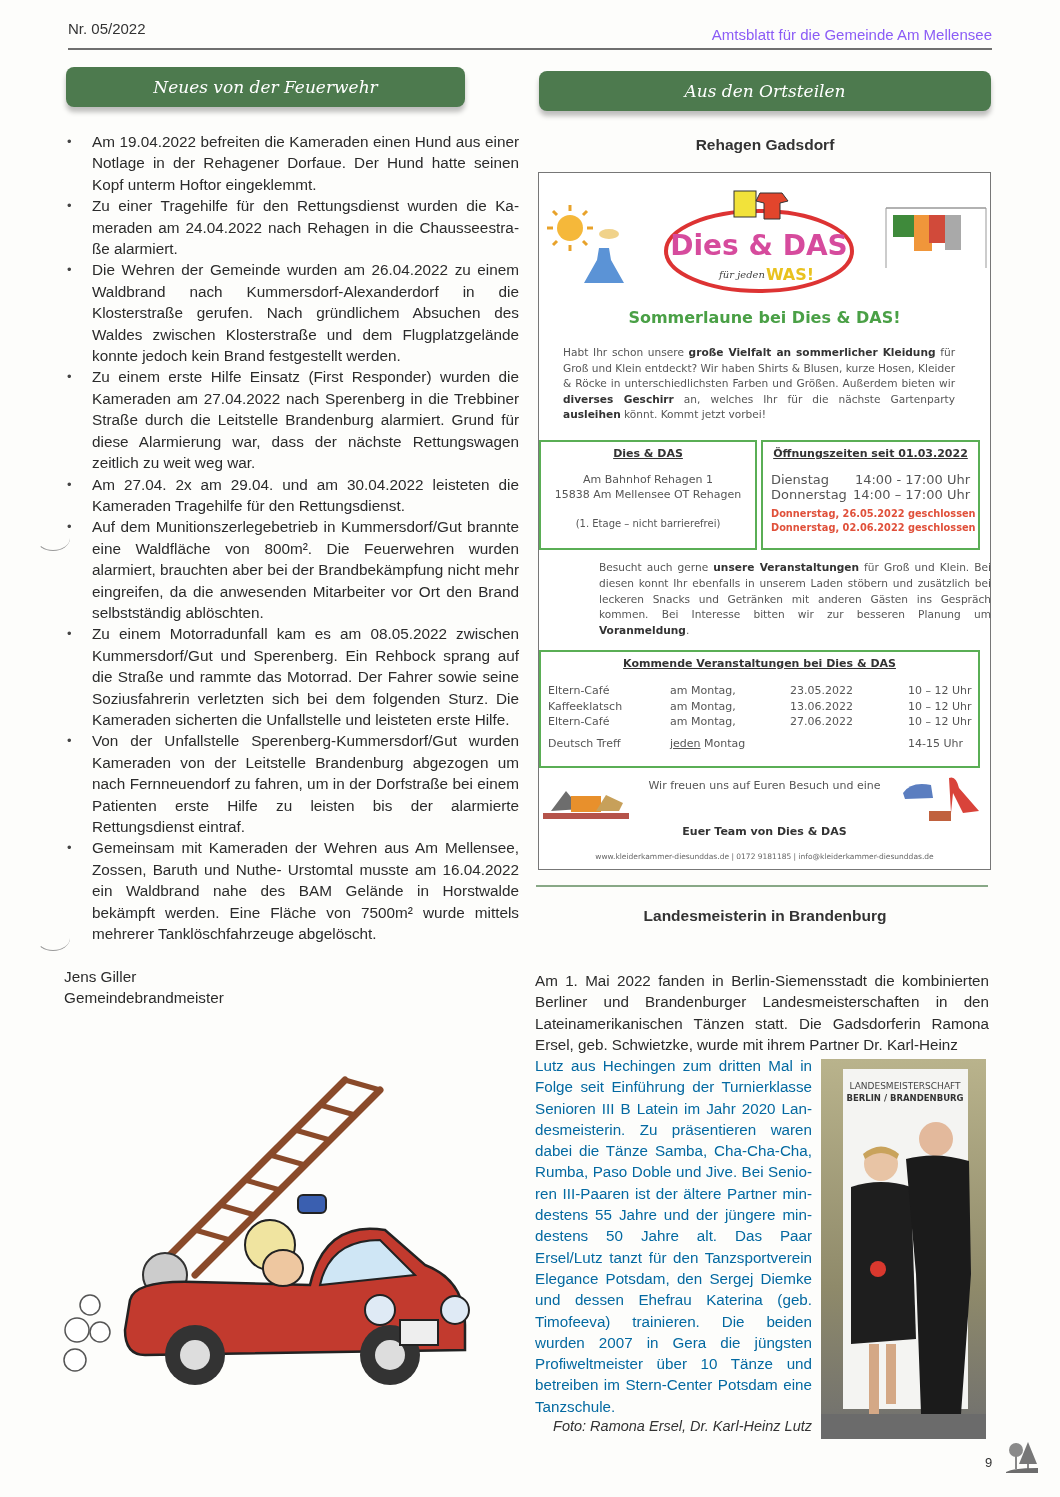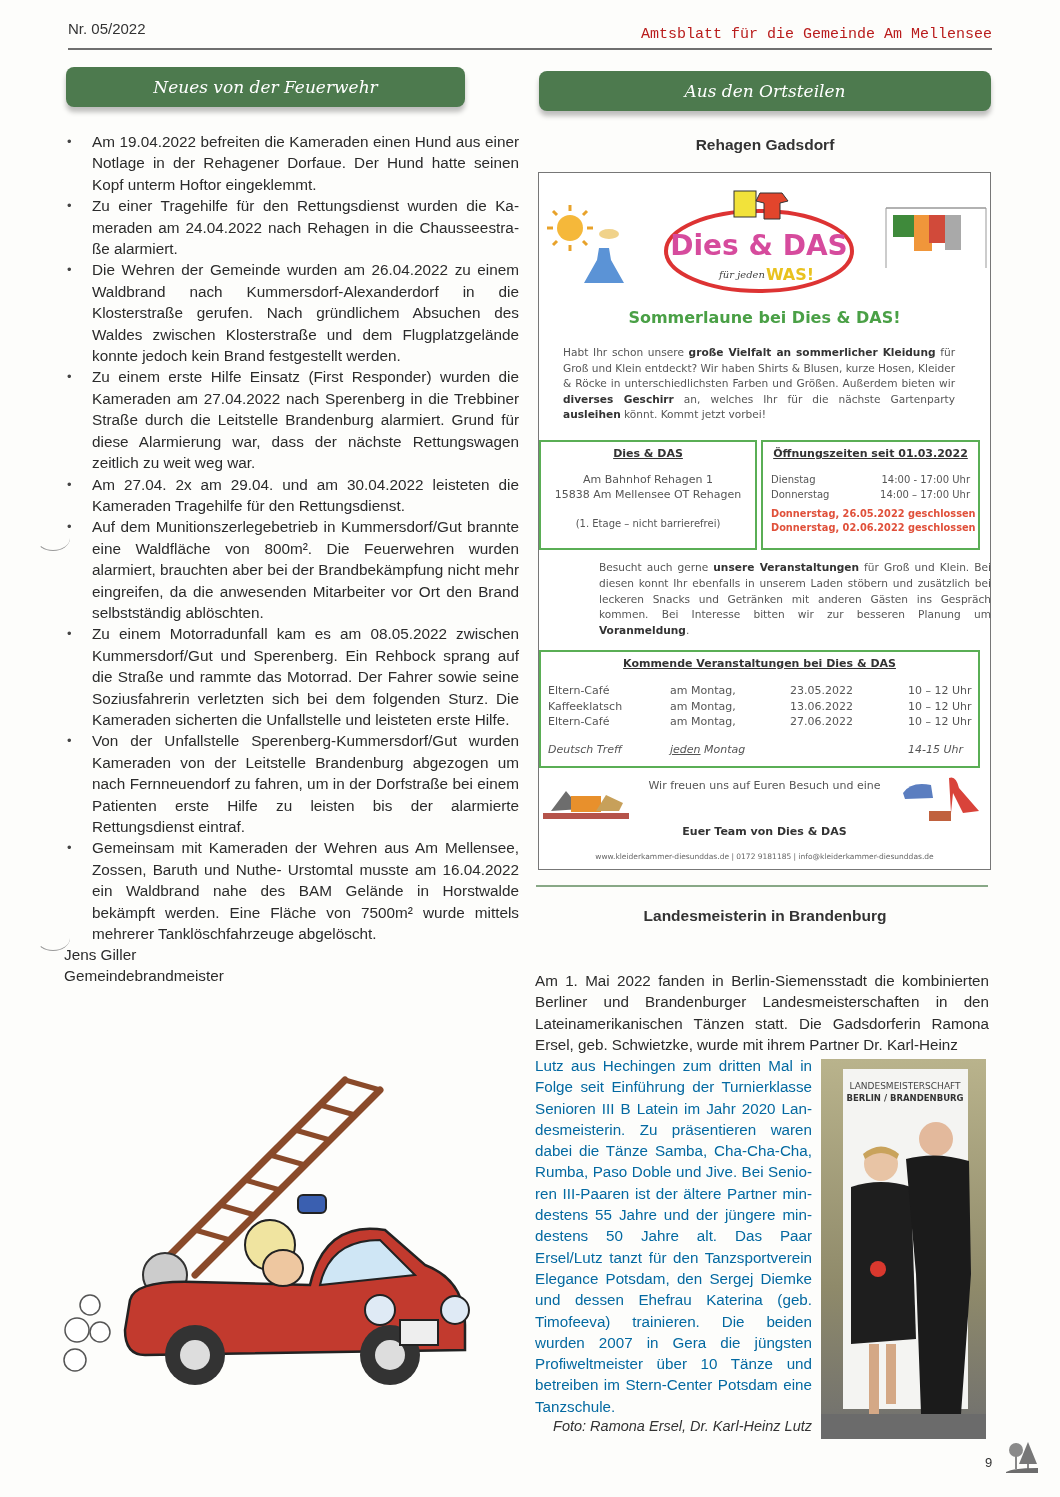--- a/index.html
+++ b/index.html
@@ -2,33 +2,33 @@
 <html><head>
 <meta charset="utf-8">
 <style>
   * { box-sizing: border-box; margin: 0; padding: 0; }
   html, body { width: 1060px; height: 1497px; background: #fdfdfb; overflow: hidden; }
   body { position: relative; font-family: "DejaVu Sans", sans-serif; color: #2a2a2a; }
 
   
   .page-header { position: absolute; left: 68px; top: 18px; width: 924px; height: 32px; border-bottom: 2px solid #6f6f6f; }
   .issue { position: absolute; left: 0; top: 2px; font-size: 15px; color: #333; font-family: "Liberation Sans", sans-serif; }
-  .masthead { position: absolute; right: 0; top: 8px; font-size: 15px; color: #b91c1c; font-family: Liberation Mono, monospace; }
+  .masthead { position: absolute; right: 0; top: 8px; font-size: 15px; color: #8b5cf6; font-family: Liberation Sans, sans-serif; }
 
   
   .banner { position: absolute; height: 40px; background: #4d7a4e; border-radius: 8px; box-shadow: 0 5px 5px rgba(0,0,0,0.25); color: #fff; font-family: "DejaVu Serif", serif; font-style: italic; font-size: 17px; display: flex; align-items: center; justify-content: center; }
   .banner.left { left: 66px; top: 67px; width: 399px; }
   .banner.right { left: 539px; top: 71px; width: 452px; }
 
   
   .left-col { position: absolute; left: 64px; top: 131px; width: 455px; font-family: "Liberation Sans", sans-serif; font-size: 15.3px; line-height: 21.4px; color: #2b2b2b; }
   .left-col ul { list-style: none; }
   .left-col li { position: relative; padding-left: 28px; text-align: justify; hyphens: manual; }
   .left-col li::before { content: "•"; position: absolute; left: 3px; top: 0; color: #444; font-size: 13px; }
-  .signature { line-height: 21px; }
+  .signature { margin-top: 22px; line-height: 21px; }
 
   .truck { position: absolute; left: 55px; top: 1060px; width: 430px; height: 340px; }
 
   .punch { position: absolute; left: 36px; width: 34px; height: 26px; border-bottom: 1.5px solid #9a9a9a; border-radius: 0 0 50% 50%; border-left: 1px solid transparent; }
 
   
   .sub-head { position: absolute; left: 539px; width: 452px; text-align: center; font-family: "Liberation Sans", sans-serif; font-weight: bold; font-size: 15.5px; color: #333; }
 
   .ad { position: absolute; left: 538px; top: 172px; width: 453px; height: 698px; border: 1.5px solid #777; background: #fff; }
   .ad .logo { position: absolute; left: 123px; top: 10px; width: 195px; height: 112px; }
@@ -43,32 +43,32 @@
   .ad-intro b { color: #333; }
 
   .box { position: absolute; border: 2px solid #5aae55; font-family: "DejaVu Sans", sans-serif; color: #555; }
   .box.addr { left: 0px; top: 267px; width: 218px; height: 110px; text-align: center; }
   .box.hours { left: 222px; top: 267px; width: 219px; height: 110px; }
   .box.events { left: 0px; top: 477px; width: 441px; height: 118px; }
   .box-title { font-weight: bold; text-decoration: underline; color: #333; font-size: 11px; margin-top: 5px; text-align: center; }
   .addr-line { font-size: 11px; line-height: 15px; }
   .addr .a1 { margin-top: 12px; }
   .addr .note { font-size: 10px; margin-top: 14px; }
-  .hours-row { display: flex; justify-content: space-between; font-size: 10px; line-height: 15px; padding: 0 8px; }
+  .hours-row { display: flex; justify-content: space-between; font-size: 13px; line-height: 15px; padding: 0 8px; }
   .hours-row:first-of-type { margin-top: 12px; }
   .hours .first { margin-top: 12px; }
   .closed { color: #e0503a; font-weight: bold; font-size: 9.8px; line-height: 14px; padding-left: 8px; }
   .closed.first { margin-top: 5px; }
 
   .ad-visit { position: absolute; left: 24px; top: 387px; width: 392px; font-size: 10.6px; line-height: 15.8px; color: #555; text-align: justify; font-family: "DejaVu Sans", sans-serif; margin-left: 36px; }
   .ad-visit b { color: #333; }
 
   .ev-row { display: grid; grid-template-columns: 122px 120px 118px 80px; font-size: 11px; line-height: 15.5px; color: #555; padding-left: 7px; }
   .ev-row.first { margin-top: 13px; }
-  .ev-row.last { margin-top: 12px; font-style: italic; }
+  .ev-row.last { margin-top: 6px; }
   .ev-row u { text-decoration: underline; }
 
   .ad-outro { position: absolute; left: 0; top: 605px; width: 100%; text-align: center; font-size: 11px; line-height: 16px; color: #555; font-family: "DejaVu Sans", sans-serif; }
   .ad-team { position: absolute; left: 0; top: 652px; width: 100%; text-align: center; font-weight: bold; font-size: 11px; color: #333; font-family: "DejaVu Sans", sans-serif; }
   .ad-contact { position: absolute; left: 0; top: 679px; width: 100%; text-align: center; font-size: 7.5px; color: #666; font-family: "DejaVu Sans", sans-serif; }
 
   .divider { position: absolute; left: 536px; top: 885px; width: 452px; height: 2px; background: #88a886; }
 
   .article-title { position: absolute; left: 539px; top: 905px; width: 452px; text-align: center; font-family: "Liberation Sans", sans-serif; font-weight: bold; font-size: 15.5px; line-height: 21px; color: #333; }
   .article-text { position: absolute; left: 535px; top: 970px; width: 454px; font-family: "Liberation Sans", sans-serif; font-size: 15.2px; line-height: 21.3px; color: #2b2b2b; text-align: justify; }

